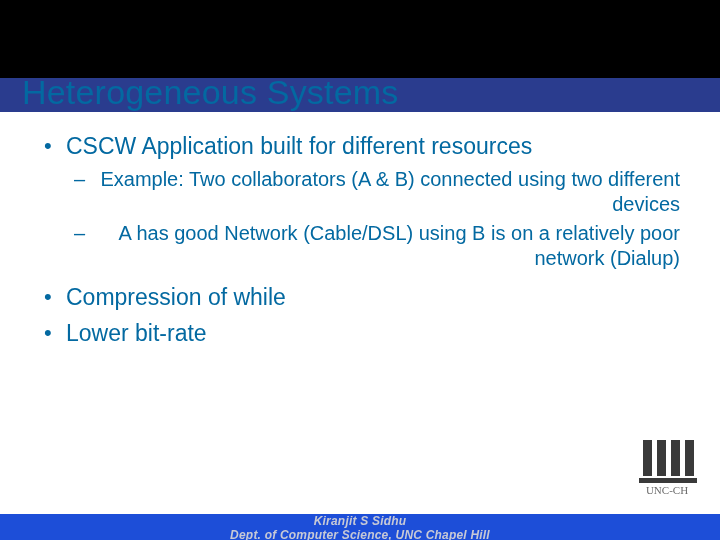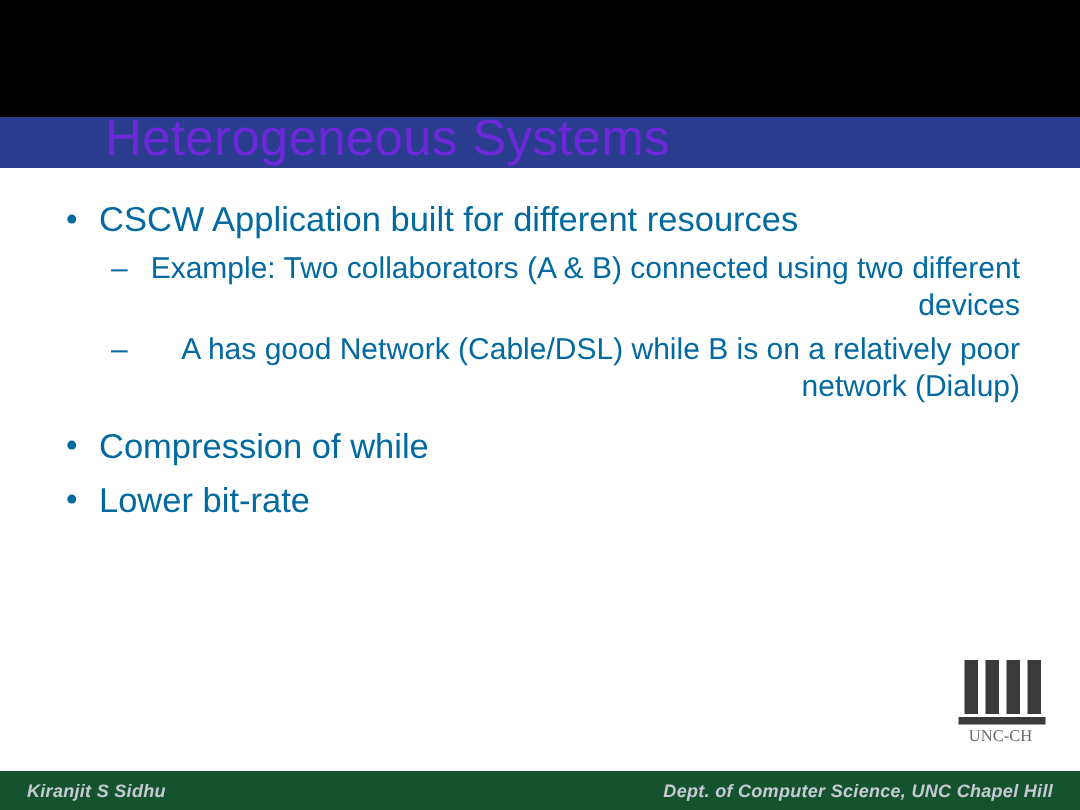--- a/index.html
+++ b/index.html
@@ -1,48 +1,48 @@
 <!DOCTYPE html>
 <html><head>
 <meta charset="utf-8">
 <style>
   * { margin: 0; padding: 0; box-sizing: border-box; }
   html, body { width: 720px; height: 540px; overflow: hidden; font-family: Arial, Helvetica, sans-serif; background: #fff; }
   .slide { position: relative; width: 720px; height: 540px; background: #ffffff; }
   .top-band { position: absolute; top: 0; left: 0; width: 720px; height: 78px; background: #000000; }
   .accent-line { position: absolute; top: 78px; left: 0; width: 720px; height: 34px; background: #2a3c8e; }
-  .title { position: absolute; top: 74px; left: 22px; font-size: 34px; color: #6d28d9; line-height: 1.1; font-weight: 400; letter-spacing: 0.2px; margin-left: 48px; }
+  .title { position: absolute; top: 74px; left: 22px; font-size: 34px; color: #0369a1; line-height: 1.1; font-weight: 400; letter-spacing: 0.2px; }
   .body { position: absolute; top: 132px; left: 40px; width: 640px; color: #0369a1; font-size: 23px; line-height: 1.28; }
   .bullet1 { position: relative; padding-left: 26px; margin-bottom: 6px; }
   .bullet1::before { content: "•"; position: absolute; left: 4px; top: 0; font-size: 22px; }
   .sublist { margin: 4px 0 12px 0; }
   .bullet2 { position: relative; padding-left: 56px; font-size: 20px; line-height: 1.25; margin-bottom: 4px; text-align: right; }
   .bullet2::before { content: "–"; position: absolute; left: 34px; top: 0; font-size: 20px; }
   .logo { position: absolute; right: 17px; bottom: 44px; width: 72px; height: 62px; }
-  .footer { position: absolute; left: 0; bottom: 0; width: 720px; height: 26px; background: #14532d; display: flex; align-items: center; justify-content: space-between; padding: 0 18px; }
+  .footer { position: absolute; left: 0; bottom: 0; width: 720px; height: 26px; background: #1d4ed8; display: flex; align-items: center; justify-content: space-between; padding: 0 18px; flex-direction: column; }
   .footer span { color: #c7c9d6; font-size: 12px; font-style: italic; font-weight: 600; letter-spacing: 0.2px; }
 </style>
 </head>
 <body>
 
 <div class="slide">
   <div class="top-band"></div>
   <div class="accent-line"></div>
   <h1 class="title">Heterogeneous Systems</h1>
 
   <div class="body">
     <div class="bullet1">
       <span>CSCW Application built for different resources</span>
     </div>
     <div class="sublist">
       <div class="bullet2">
         <span>Example: Two collaborators (A &amp; B) connected using two different devices</span>
       </div>
       <div class="bullet2">
-        <span>A has good Network (Cable/DSL) while B is on a relatively poor network (Dialup)</span>
+        <span>A has good Network (Cable/DSL) using B is on a relatively poor network (Dialup)</span>
       </div>
     </div>
     <div class="bullet1">
       <span>Compression of while</span>
     </div>
     <div class="bullet1">
       <span>Lower bit-rate</span>
     </div>
   </div>
 

